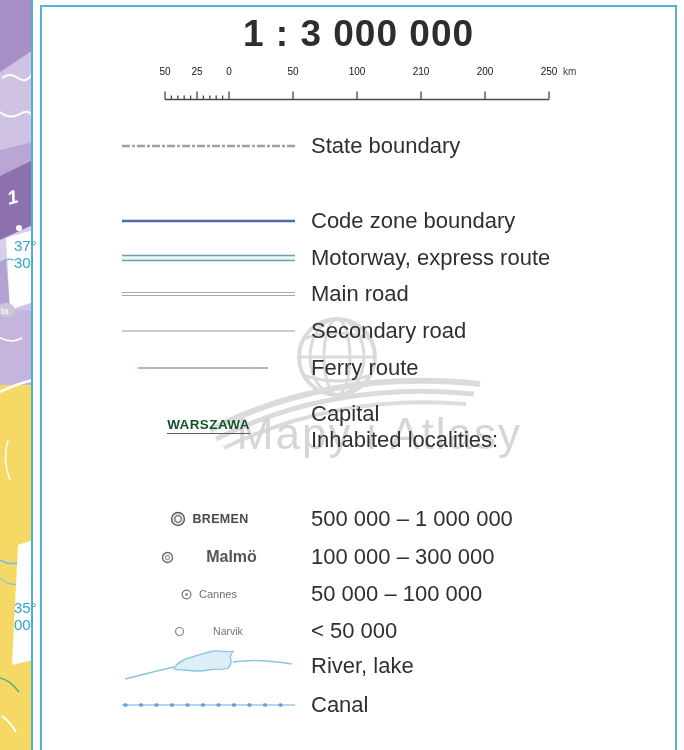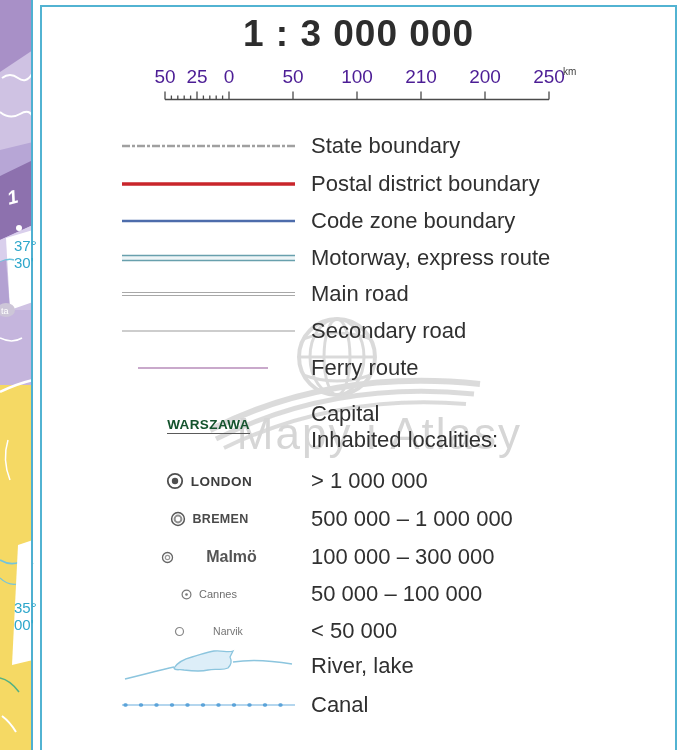--- a/index.html
+++ b/index.html
@@ -24,21 +24,21 @@
   }
   .panel-title{
     position:absolute;top:6px;left:0;width:100%;text-align:center;
     font-size:37px;font-weight:bold;color:#2d2d2d;letter-spacing:1px;
     z-index:2;margin:0;
   }
   
   .scalebar{position:absolute;top:59px;left:0;width:100%;height:50px;z-index:2;}
   .scalebar .num{
     position:absolute;top:0;transform:translateX(-50%);
-    font-size:19px;color:#4c1d95;white-space:nowrap;
+    font-size:10px;color:#0f172a;white-space:nowrap;
   }
   .scalebar .unit{position:absolute;top:0;left:521px;font-size:10px;color:#424242;}
   .scalebar svg{position:absolute;top:22px;left:0;}
   
   .wm-graphic{position:absolute;left:160px;top:293px;z-index:0;opacity:.95;}
   .wm-text{
     position:absolute;left:140px;top:402px;width:340px;text-align:right;z-index:0;
     font-family:Liberation Sans, sans-serif;font-size:44px;color:#d6d6d6;
     letter-spacing:2px;white-space:nowrap;
   }
@@ -168,28 +168,20 @@
 
   <div class="row" style="top:124px">
     <div class="sym">
       <svg width="173" height="30">
           <line x1="0" y1="15" x2="173" y2="15" stroke="#a0a0a0" stroke-width="2.5" stroke-dasharray="8 2 3 2"></line>
         </svg>
     </div>
     <div class="lbl">State boundary</div>
   </div>
 
-  <div class="row" style="top:162px">
-    <div class="sym">
-      <svg width="173" height="30">
-          <line x1="0" y1="15" x2="173" y2="15" stroke="#c9252b" stroke-width="3.5"></line>
-        </svg>
-    </div>
-    <div class="lbl">Postal district boundary</div>
-  </div>
 
   <div class="row" style="top:199px">
     <div class="sym">
       <svg width="173" height="30">
           <line x1="0" y1="15" x2="173" y2="15" stroke="#4d6cab" stroke-width="2.5"></line>
         </svg>
     </div>
     <div class="lbl">Code zone boundary</div>
   </div>
 
@@ -236,32 +228,20 @@
     <div class="sym">
       <span class="capital-name">WARSZAWA</span>
     </div>
     <div class="lbl">Capital</div>
   </div>
 
   <div class="row" style="top:418px">
     <div class="lbl">Inhabited localities:</div>
   </div>
 
-  <div class="row" style="top:459px">
-    <div class="sym">
-      <span class="city">
-        <svg width="20" height="20" viewBox="0 0 20 20">
-          <circle cx="10" cy="10" r="7.2" fill="#ffffff" stroke="#4f4f4f" stroke-width="1.8"></circle>
-          <circle cx="10" cy="10" r="3.2" fill="#4f4f4f"></circle>
-        </svg>
-        <span class="t-london">LONDON</span>
-      </span>
-    </div>
-    <div class="lbl">&gt; 1 000 000</div>
-  </div>
 
   <div class="row" style="top:497px">
     <div class="sym">
       <span class="city">
         <svg width="18" height="18" viewBox="0 0 18 18">
           <circle cx="9" cy="9" r="6.4" fill="#ffffff" stroke="#585858" stroke-width="1.5"></circle>
           <circle cx="9" cy="9" r="3.4" fill="#ffffff" stroke="#909090" stroke-width="2"></circle>
         </svg>
         <span class="t-bremen">BREMEN</span>
       </span>

